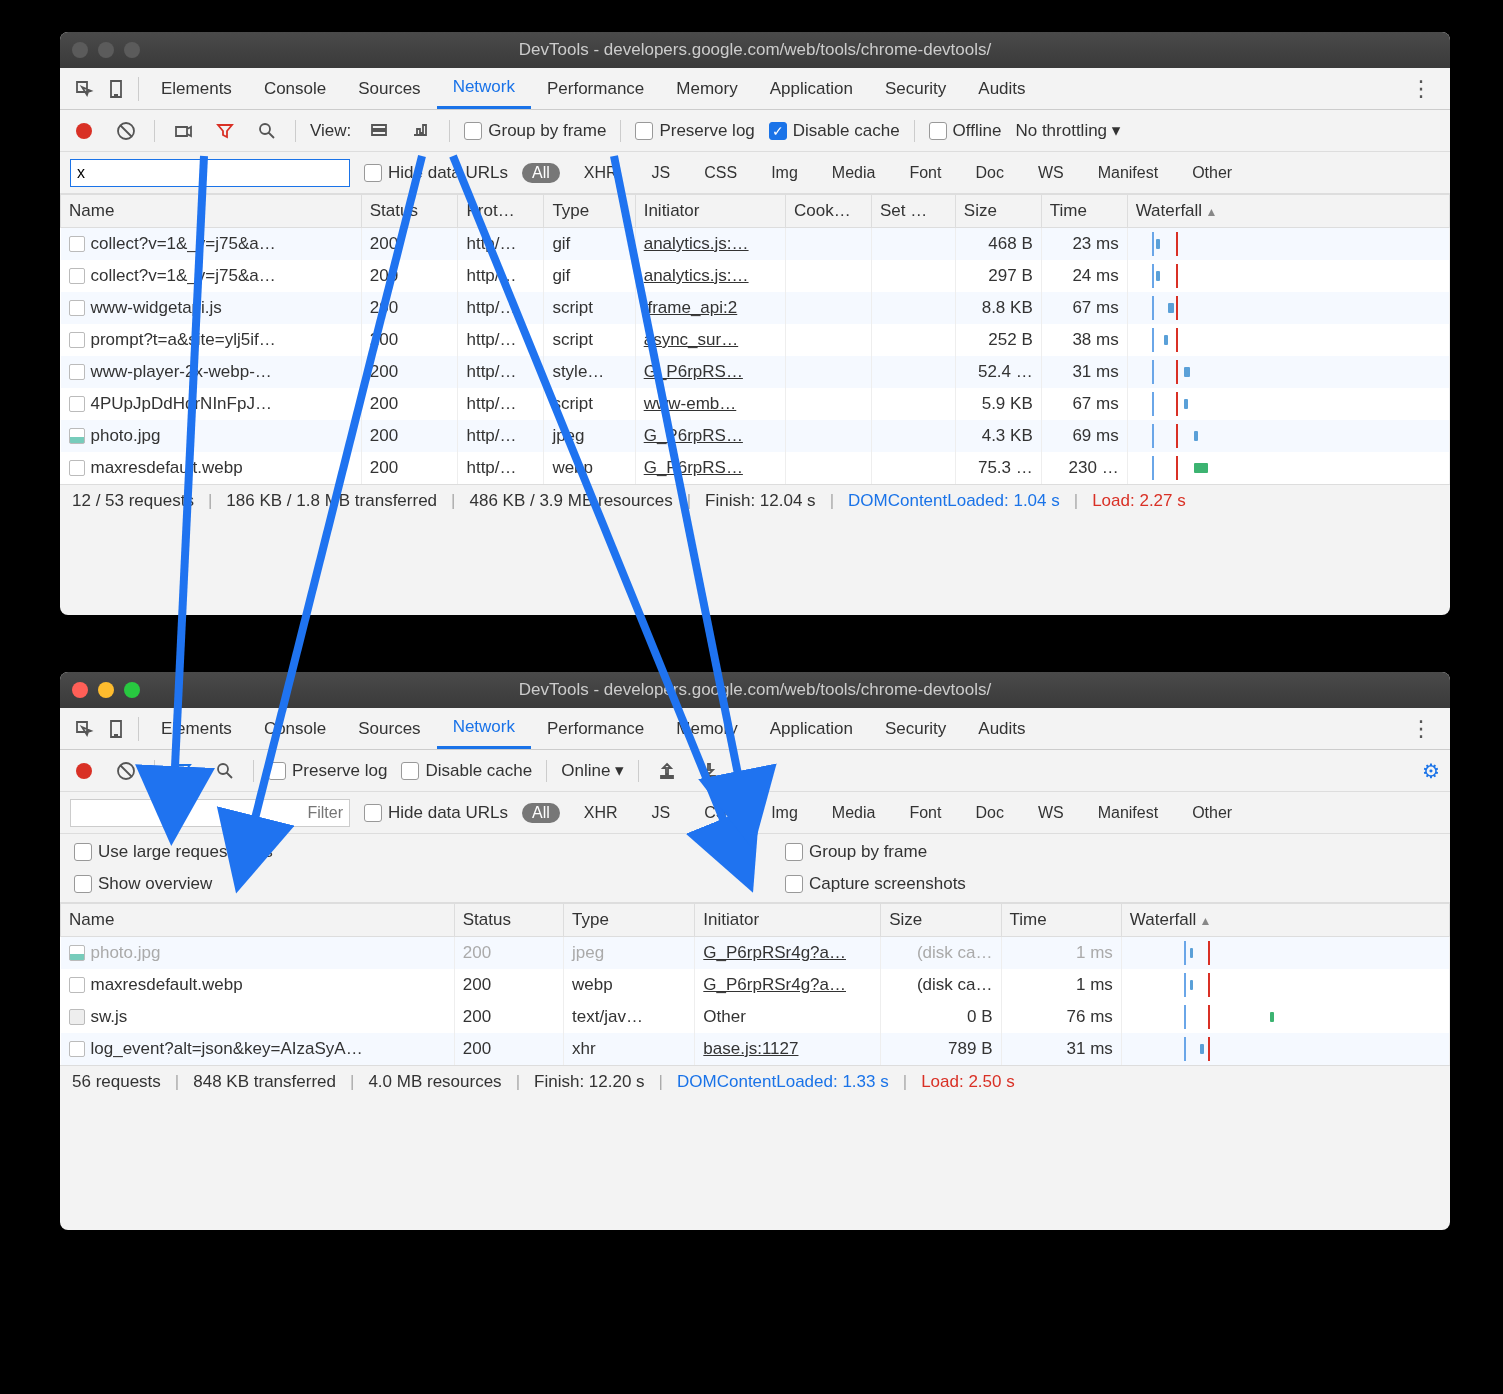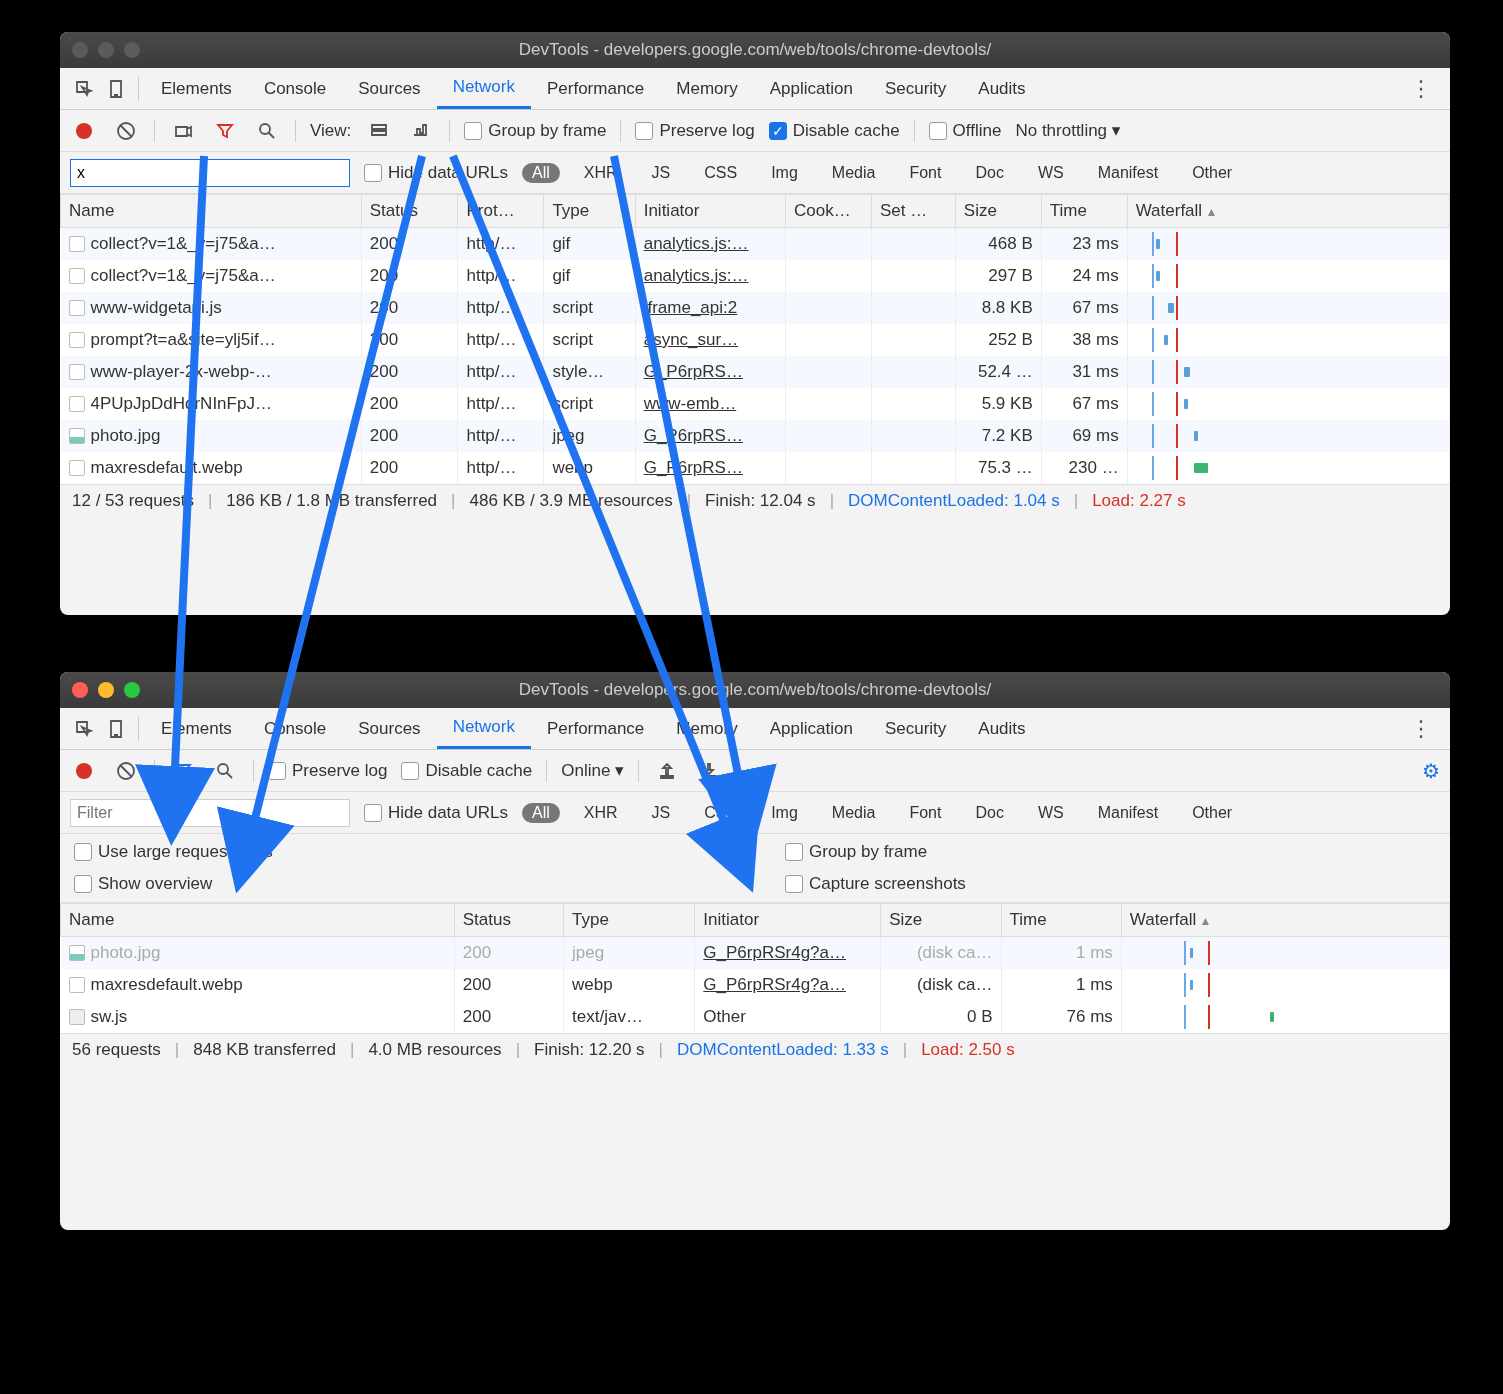--- a/index.html
+++ b/index.html
@@ -88,21 +88,21 @@
     background: #f3f3f3;
   }
   .filter-input {
     width: 280px;
     height: 28px;
     border: 1px solid #1a73e8;
     background: #fff;
     padding: 0 6px;
     font-size: 16px;
   }
-  .filter-input.plain { border-color: #ccc; }
+  .filter-input.plain { border-color: #ccc; text-align: right; }
   .pill {
     padding: 1px 10px;
     border-radius: 10px;
     font-size: 16px;
     color: #333;
     cursor: pointer;
   }
   .pill.active { background: #777; color: #fff; }
   .settings-row {
     display: flex;
@@ -399,21 +399,21 @@
             </td>
           </tr>
           <tr class="even">
             <td><span class="file-ico img"></span>photo.jpg</td>
             <td>200</td>
             <td>http/…</td>
             <td>jpeg</td>
             <td class="link"><span>G_P6rpRS…</span></td>
             <td></td>
             <td></td>
-            <td class="num">7.2 KB</td>
+            <td class="num">4.3 KB</td>
             <td class="num">69 ms</td>
             <td style="position:relative">
               <div class="wf-cell">
                 <div class="wf-line" style="left:16px;background:#6aa6e8"></div>
                 <div class="wf-line" style="left:40px;background:#d93025"></div>
                 <div class="wf-bar" style="left:58px;width:4px;background:#5aa0d8"></div>
               </div>
             </td>
           </tr>
           <tr class="odd">
@@ -627,20 +627,35 @@
             <td class="num">0 B</td>
             <td class="num">76 ms</td>
             <td style="position:relative">
               <div class="wf-cell">
                 <div class="wf-line" style="left:54px;background:#6aa6e8"></div>
                 <div class="wf-line" style="left:78px;background:#d93025"></div>
                 <div class="wf-bar" style="left:140px;width:4px;background:#3cb371"></div>
               </div>
             </td>
           </tr>
+          <tr class="even">
+            <td><span class="file-ico "></span>log_event?alt=json&amp;key=AIzaSyA…</td>
+            <td>200</td>
+            <td>xhr</td>
+            <td class="link"><span>base.js:1127</span></td>
+            <td class="num">789 B</td>
+            <td class="num">31 ms</td>
+            <td style="position:relative">
+              <div class="wf-cell">
+                <div class="wf-line" style="left:54px;background:#6aa6e8"></div>
+                <div class="wf-line" style="left:78px;background:#d93025"></div>
+                <div class="wf-bar" style="left:70px;width:4px;background:#5aa0d8"></div>
+              </div>
+            </td>
+          </tr>
         </tbody>
       </table>
       <div class="statusbar">
         <span>56 requests</span>
         <span class="sep">|</span>
         <span>848 KB transferred</span>
         <span class="sep">|</span>
         <span>4.0 MB resources</span>
         <span class="sep">|</span>
         <span>Finish: 12.20 s</span>

